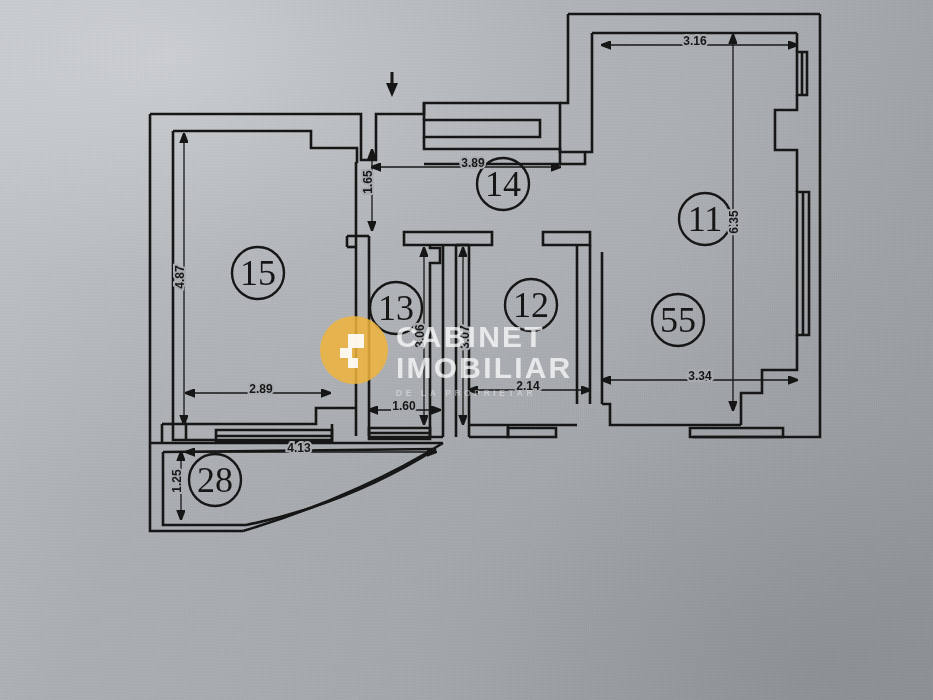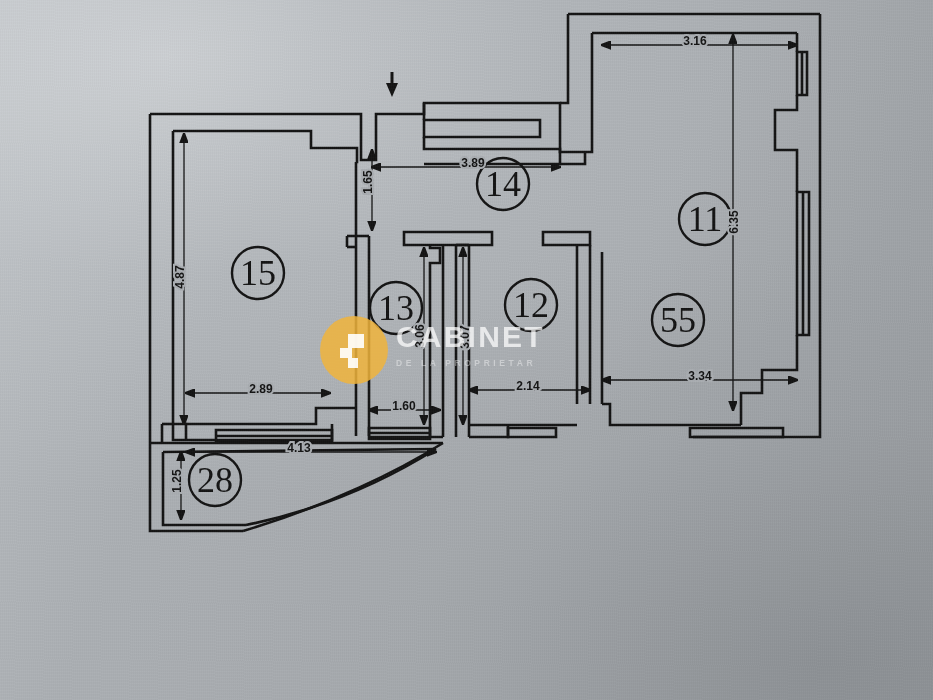--- a/index.html
+++ b/index.html
@@ -426,17 +426,18 @@
 
   <div id="paper-grain"></div>
 
   <div id="watermark">
     <svg id="wm-logo" viewBox="0 0 72 72">
       <circle cx="36" cy="36" r="34" fill="#f0b43c" opacity="0.85"></circle>
       <path d="M46 20 L30 20 L30 34 L22 34 L22 44 L30 44 L30 54 L40 54 L40 44 L34 44 L34 34 L46 34 Z" fill="#ffffff" opacity="0.9"></path>
     </svg>
     <div id="wm-text">
       <div class="wm-line1">CABINET</div>
+      <div class="wm-line2">IMOBILIAR</div>
       <div class="wm-line3">DE LA PROPRIETAR</div>
     </div>
   </div>
 
 </div>
 
 </body></html>

